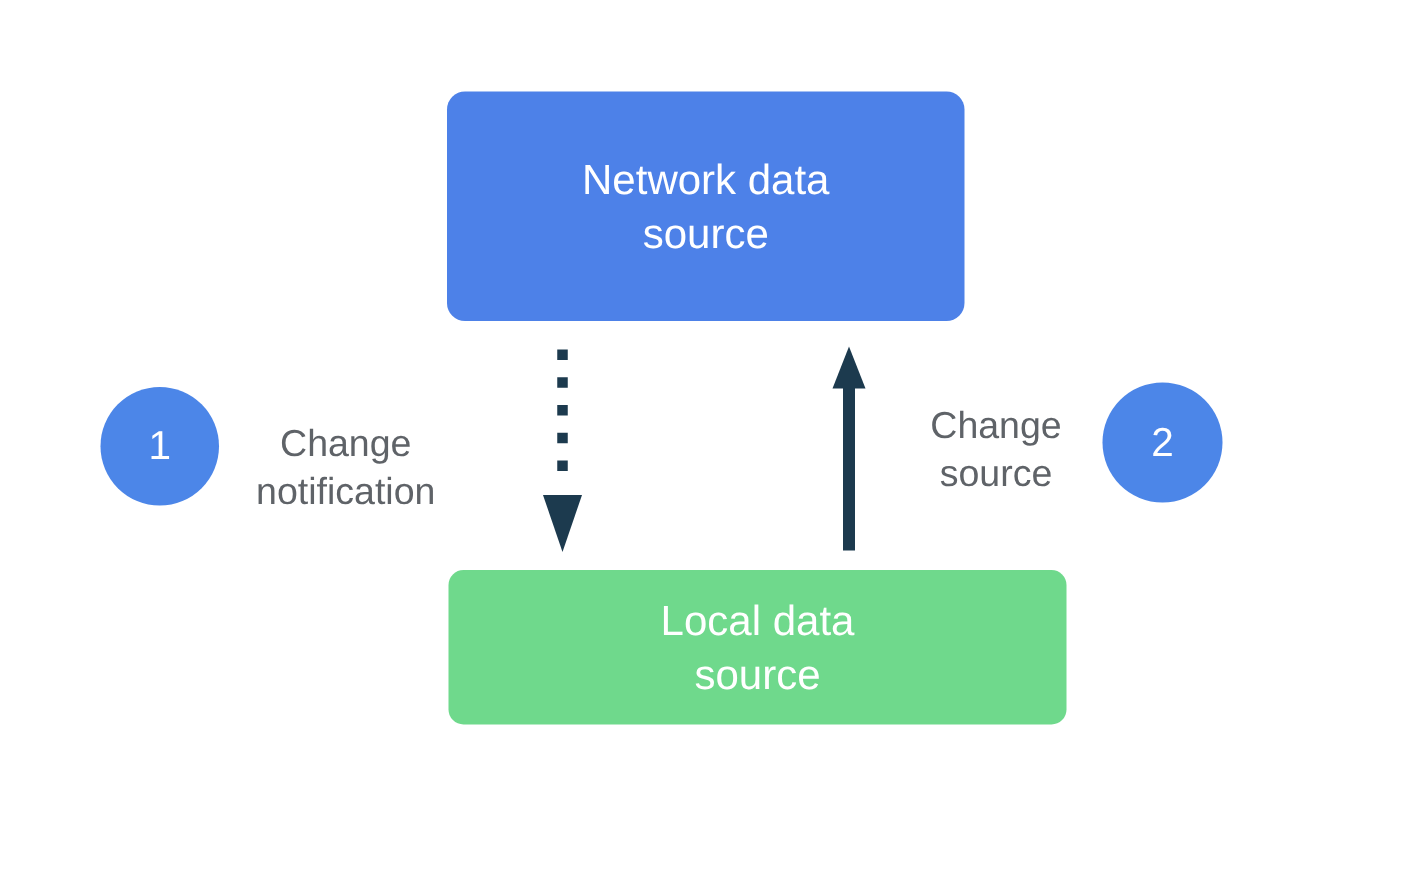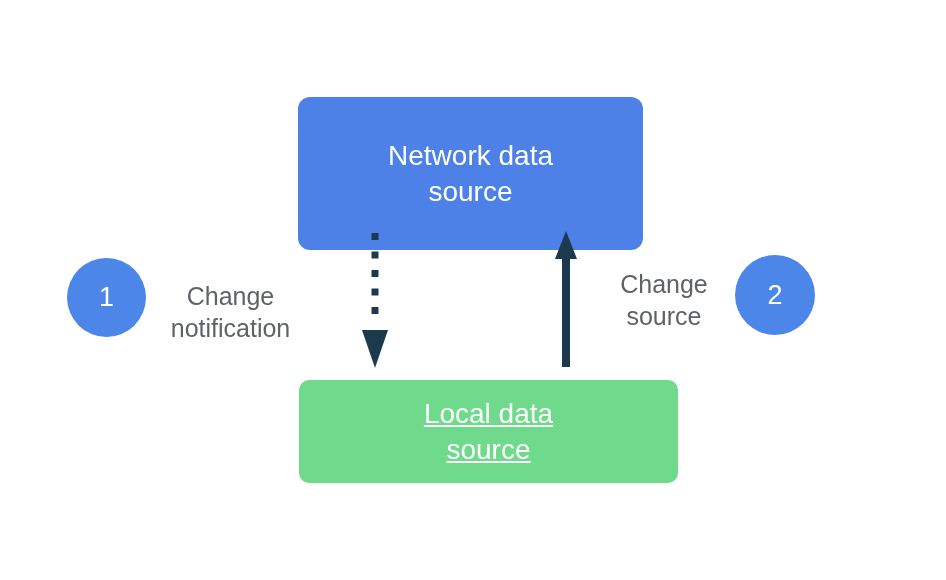--- a/index.html
+++ b/index.html
@@ -19,28 +19,26 @@
     color: #ffffff;
     font-size: 28px;
     line-height: 36px;
     text-align: center;
   }
   .node-network {
     left: 298px; top: 61px;
     width: 345px; height: 153px;
     background: #4d81e8;
     border-radius: 12px;
-    margin-top: 36px;
   }
   .node-local {
     left: 299px; top: 380px;
-    width: 379px; height: 103px;
+    width: 412px; height: 103px;
     background: #6fd98c;
     border-radius: 10px;
-    text-decoration: underline;
   }
   .node-label { width: 200px; }
   .badge {
     position: absolute;
     border-radius: 50%;
     background: #4c86e8;
     color: #ffffff;
     display: flex;
     align-items: center;
     justify-content: center;

